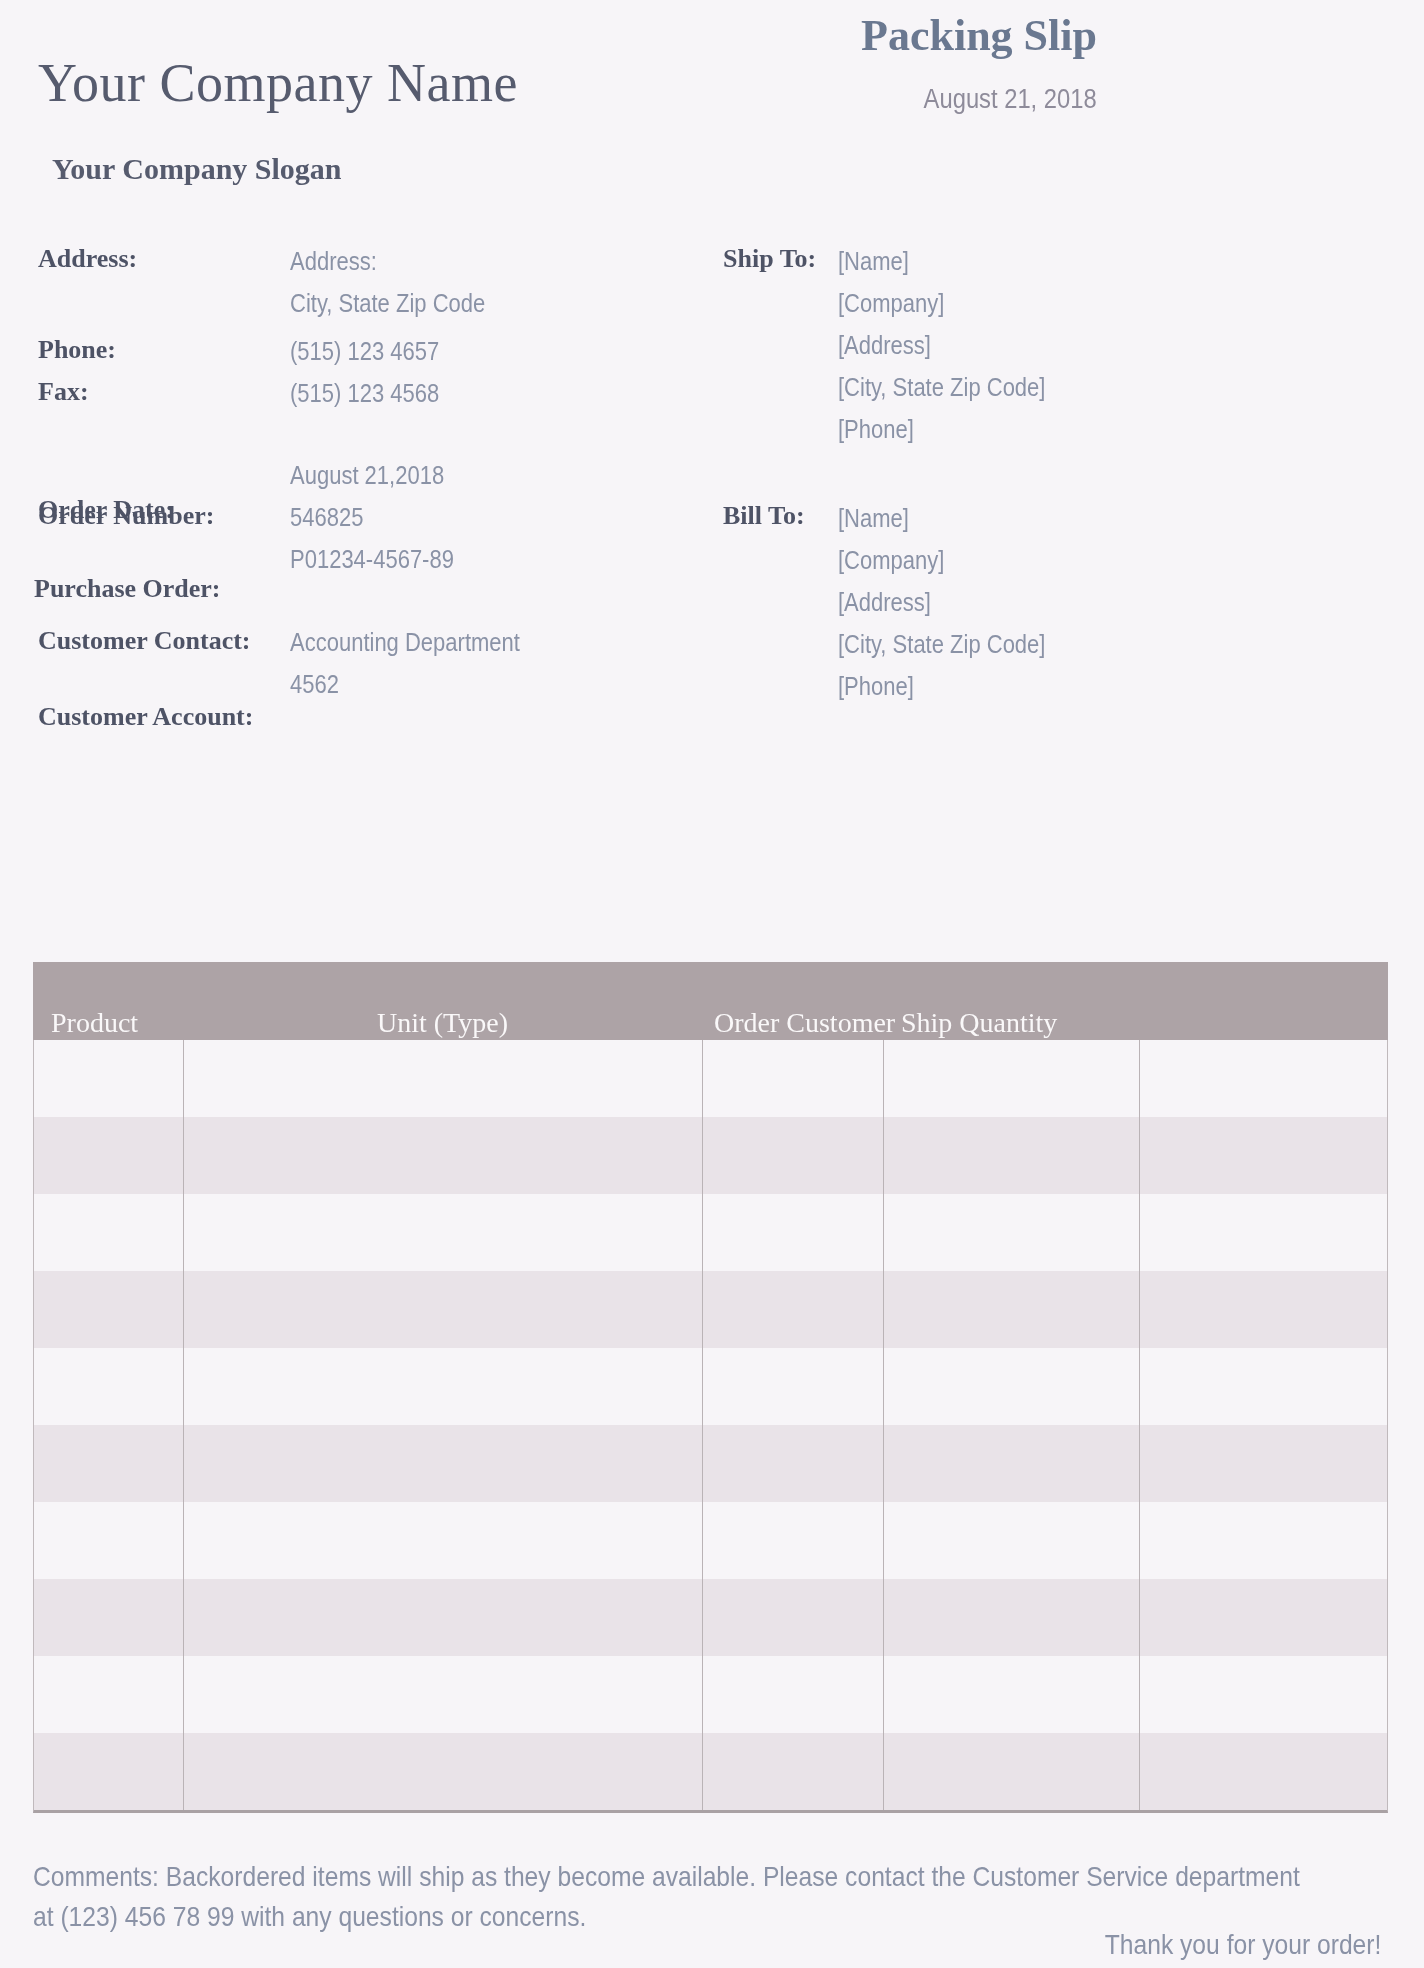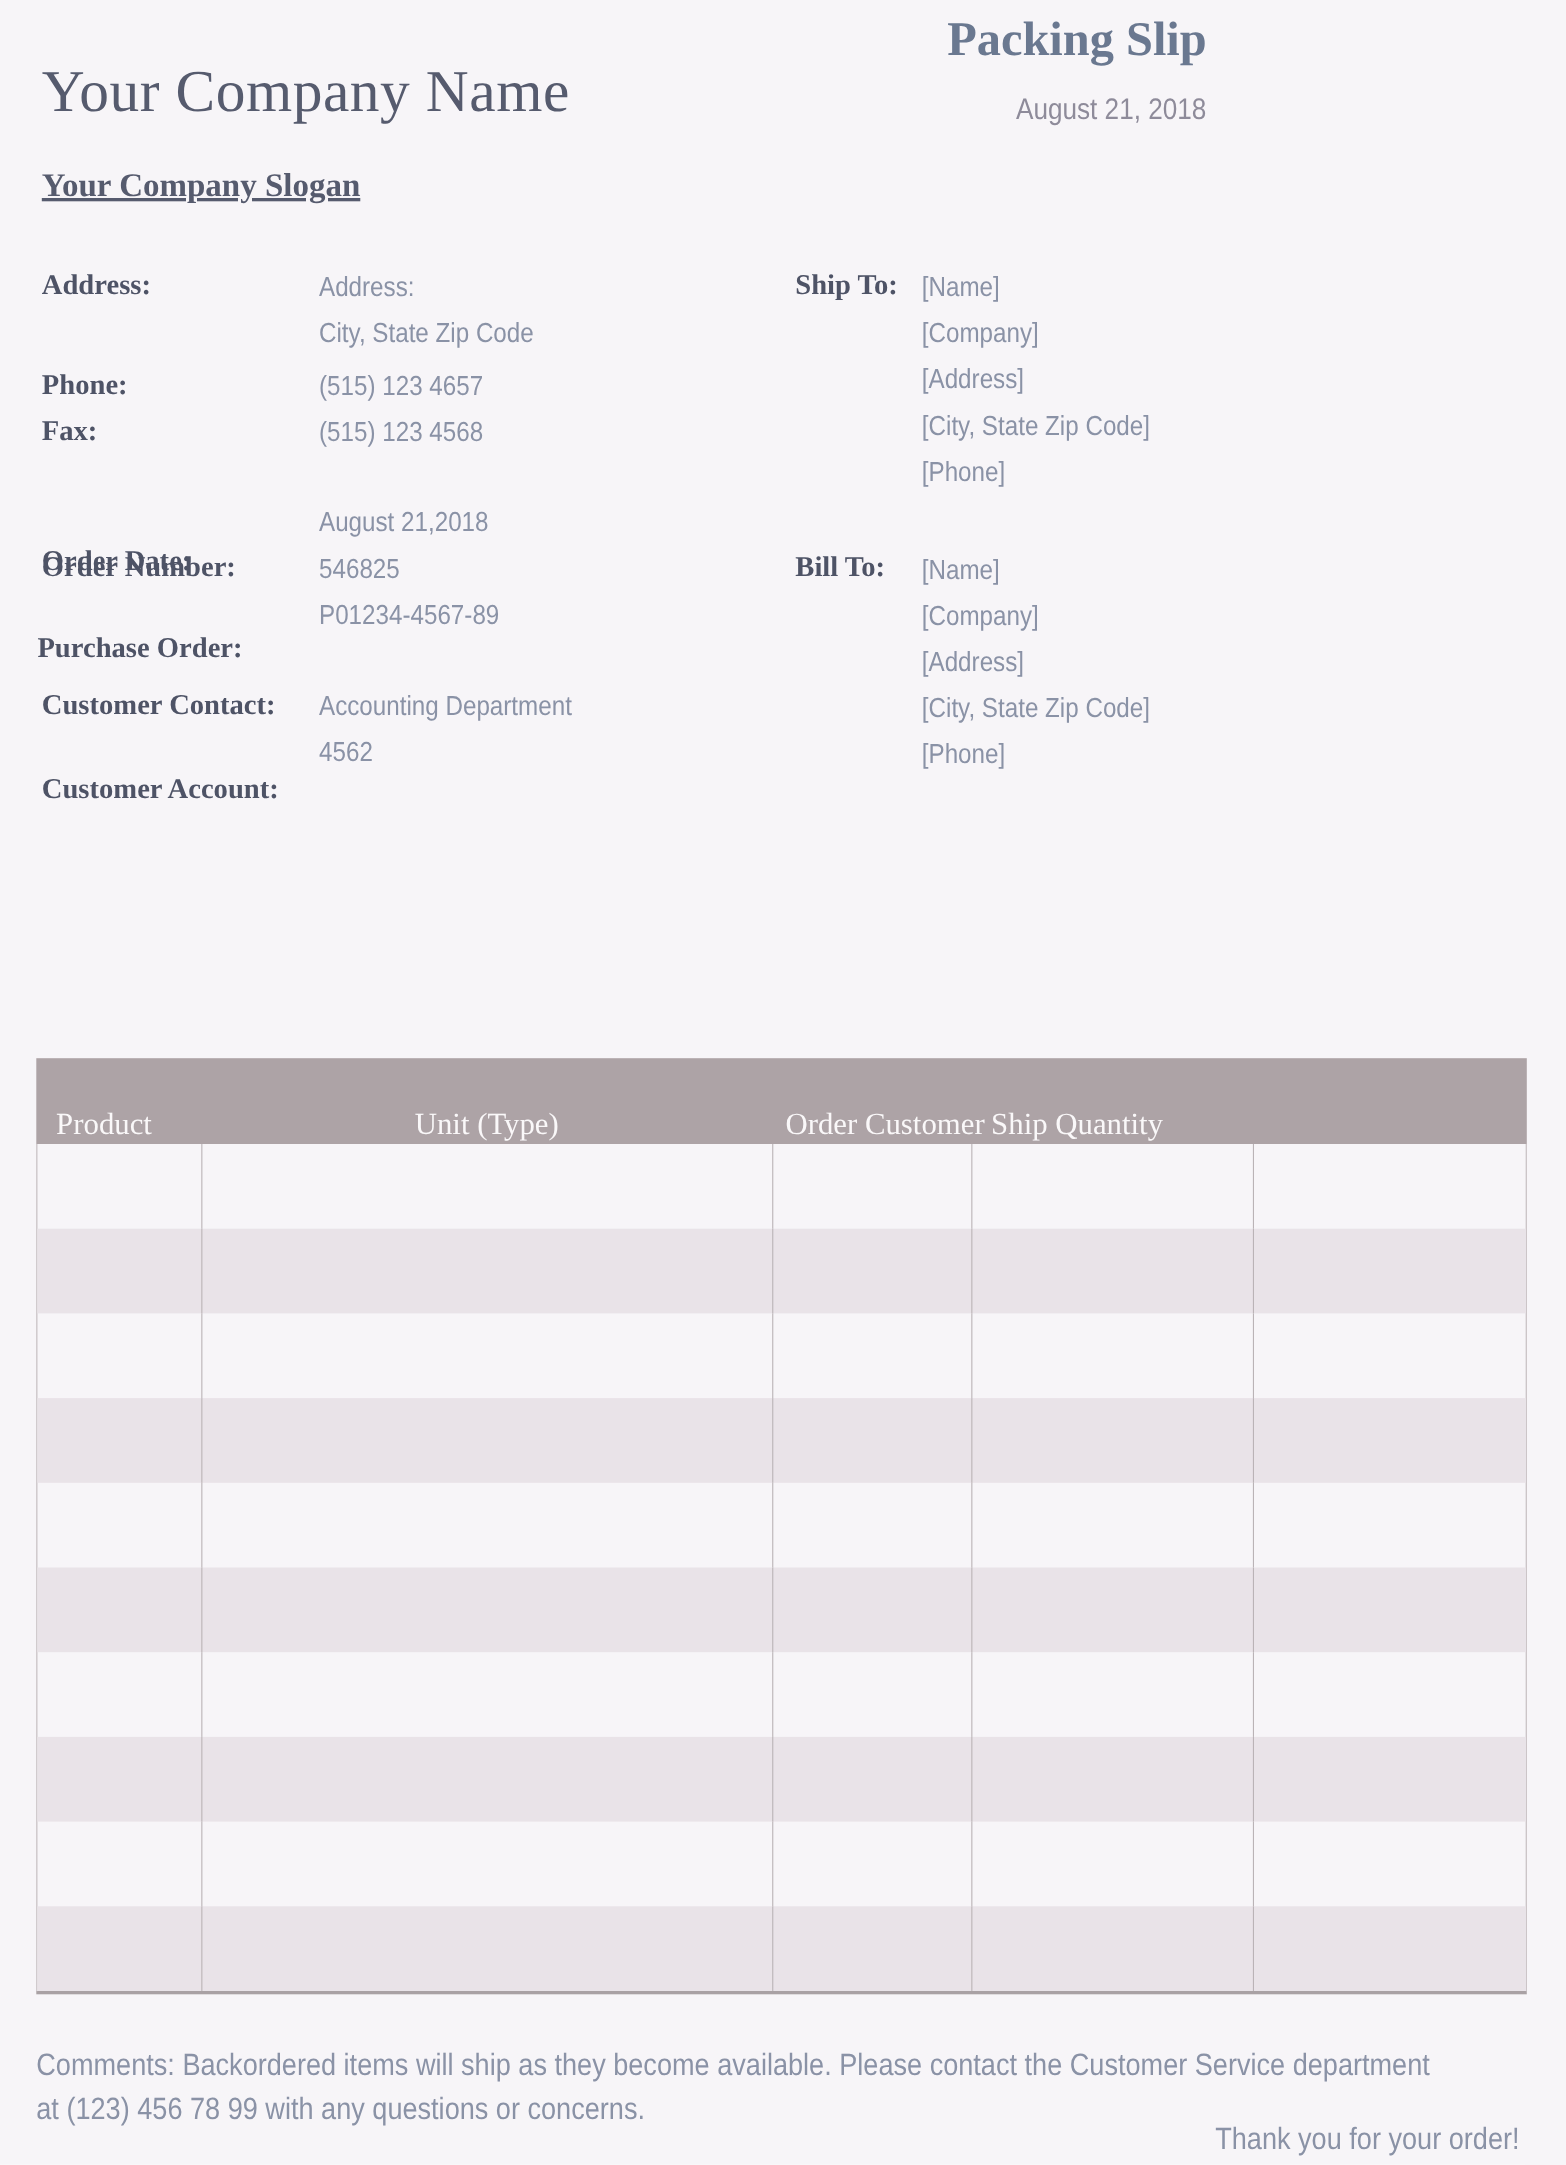--- a/index.html
+++ b/index.html
@@ -56,21 +56,21 @@
 </style>
 </head>
 <body>
 
 <div id="page">
 
   <div class="abs doc-title" style="top:14px; right:327px;">Packing Slip</div>
   <div class="abs date-text cond-r" style="top:86px; right:327px;">August 21, 2018</div>
 
   <div class="abs company-name" style="left:38px; top:56px;">Your Company Name</div>
-  <div class="abs slogan" style="left:38px; top:154px;text-decoration:underline;">Your Company Slogan</div>
+  <div class="abs slogan" style="left:52px; top:154px;">Your Company Slogan</div>
 
   <div class="abs lbl" style="left:38px; top:246px;">Address:</div>
   <div class="abs lbl" style="left:38px; top:337px;">Phone:</div>
   <div class="abs lbl" style="left:38px; top:379px;">Fax:</div>
   <div class="abs lbl" style="left:38px; top:461px;margin-top:36px;">Order Date:</div>
   <div class="abs lbl" style="left:38px; top:503px;">Order Number:</div>
   <div class="abs lbl" style="left:34px; top:545px;margin-top:31px;">Purchase Order:</div>
   <div class="abs lbl" style="left:38px; top:628px;">Customer Contact:</div>
   <div class="abs lbl" style="left:38px; top:704px;">Customer Account:</div>
 

